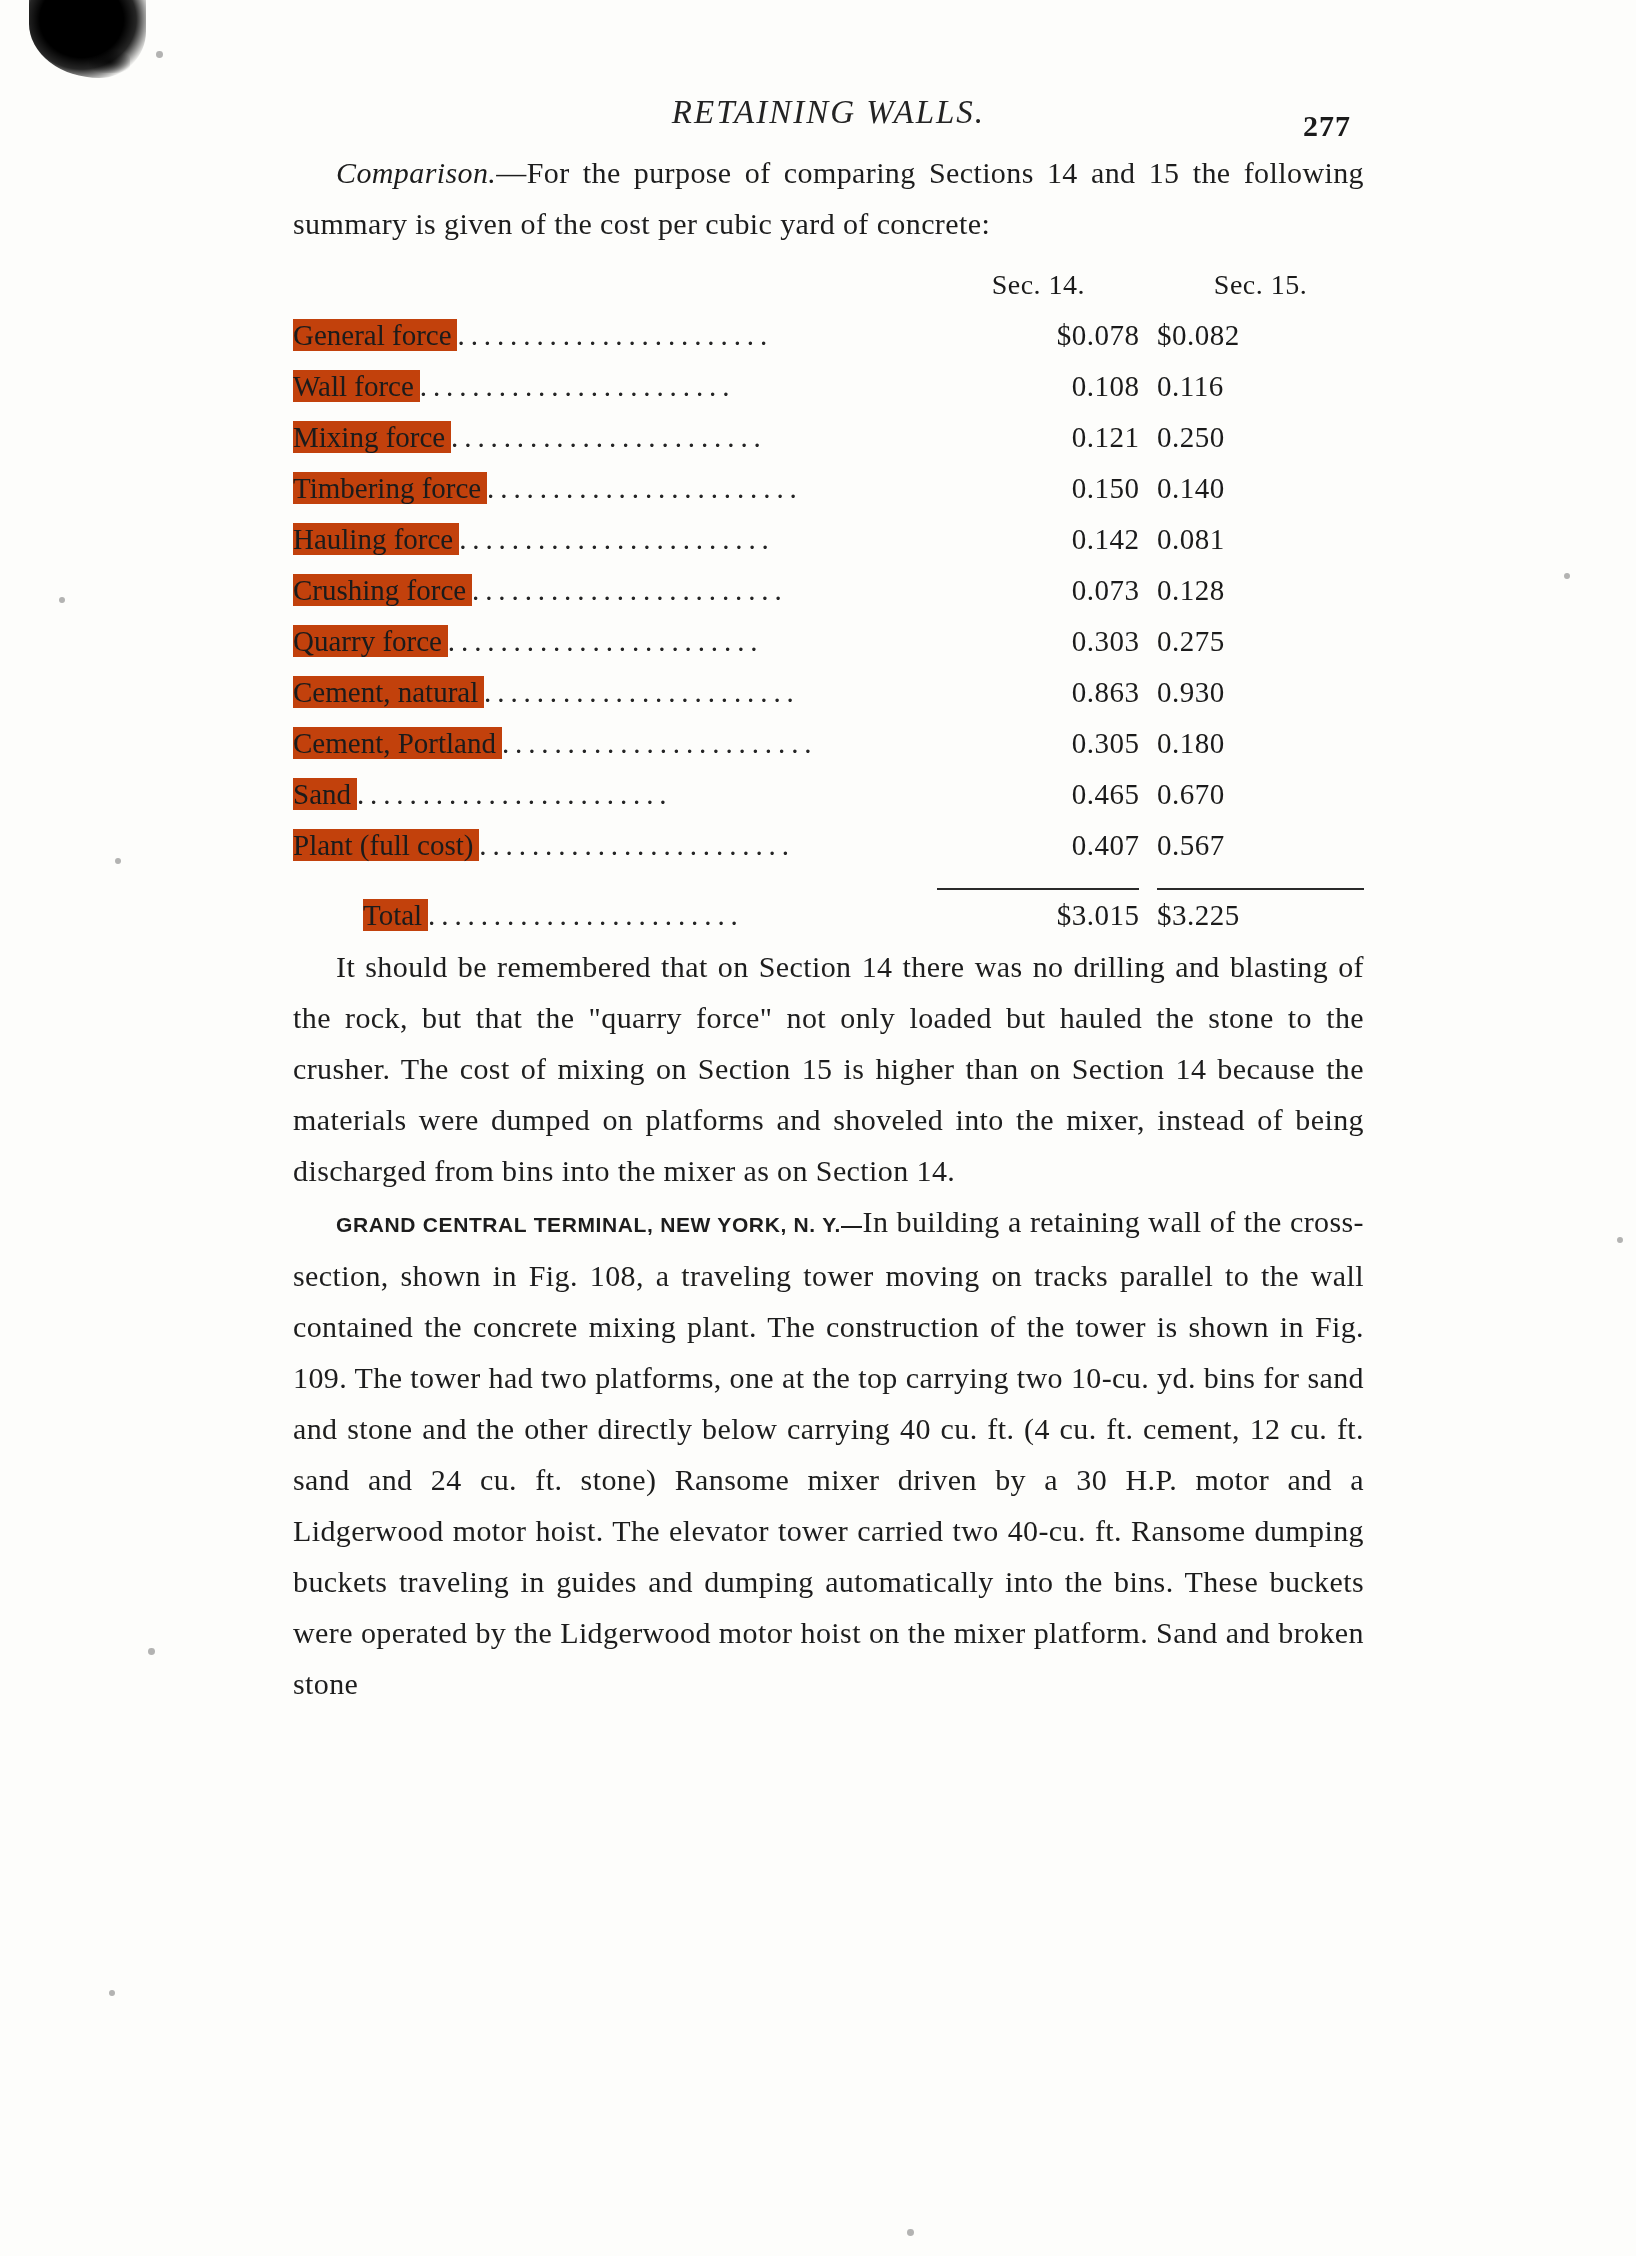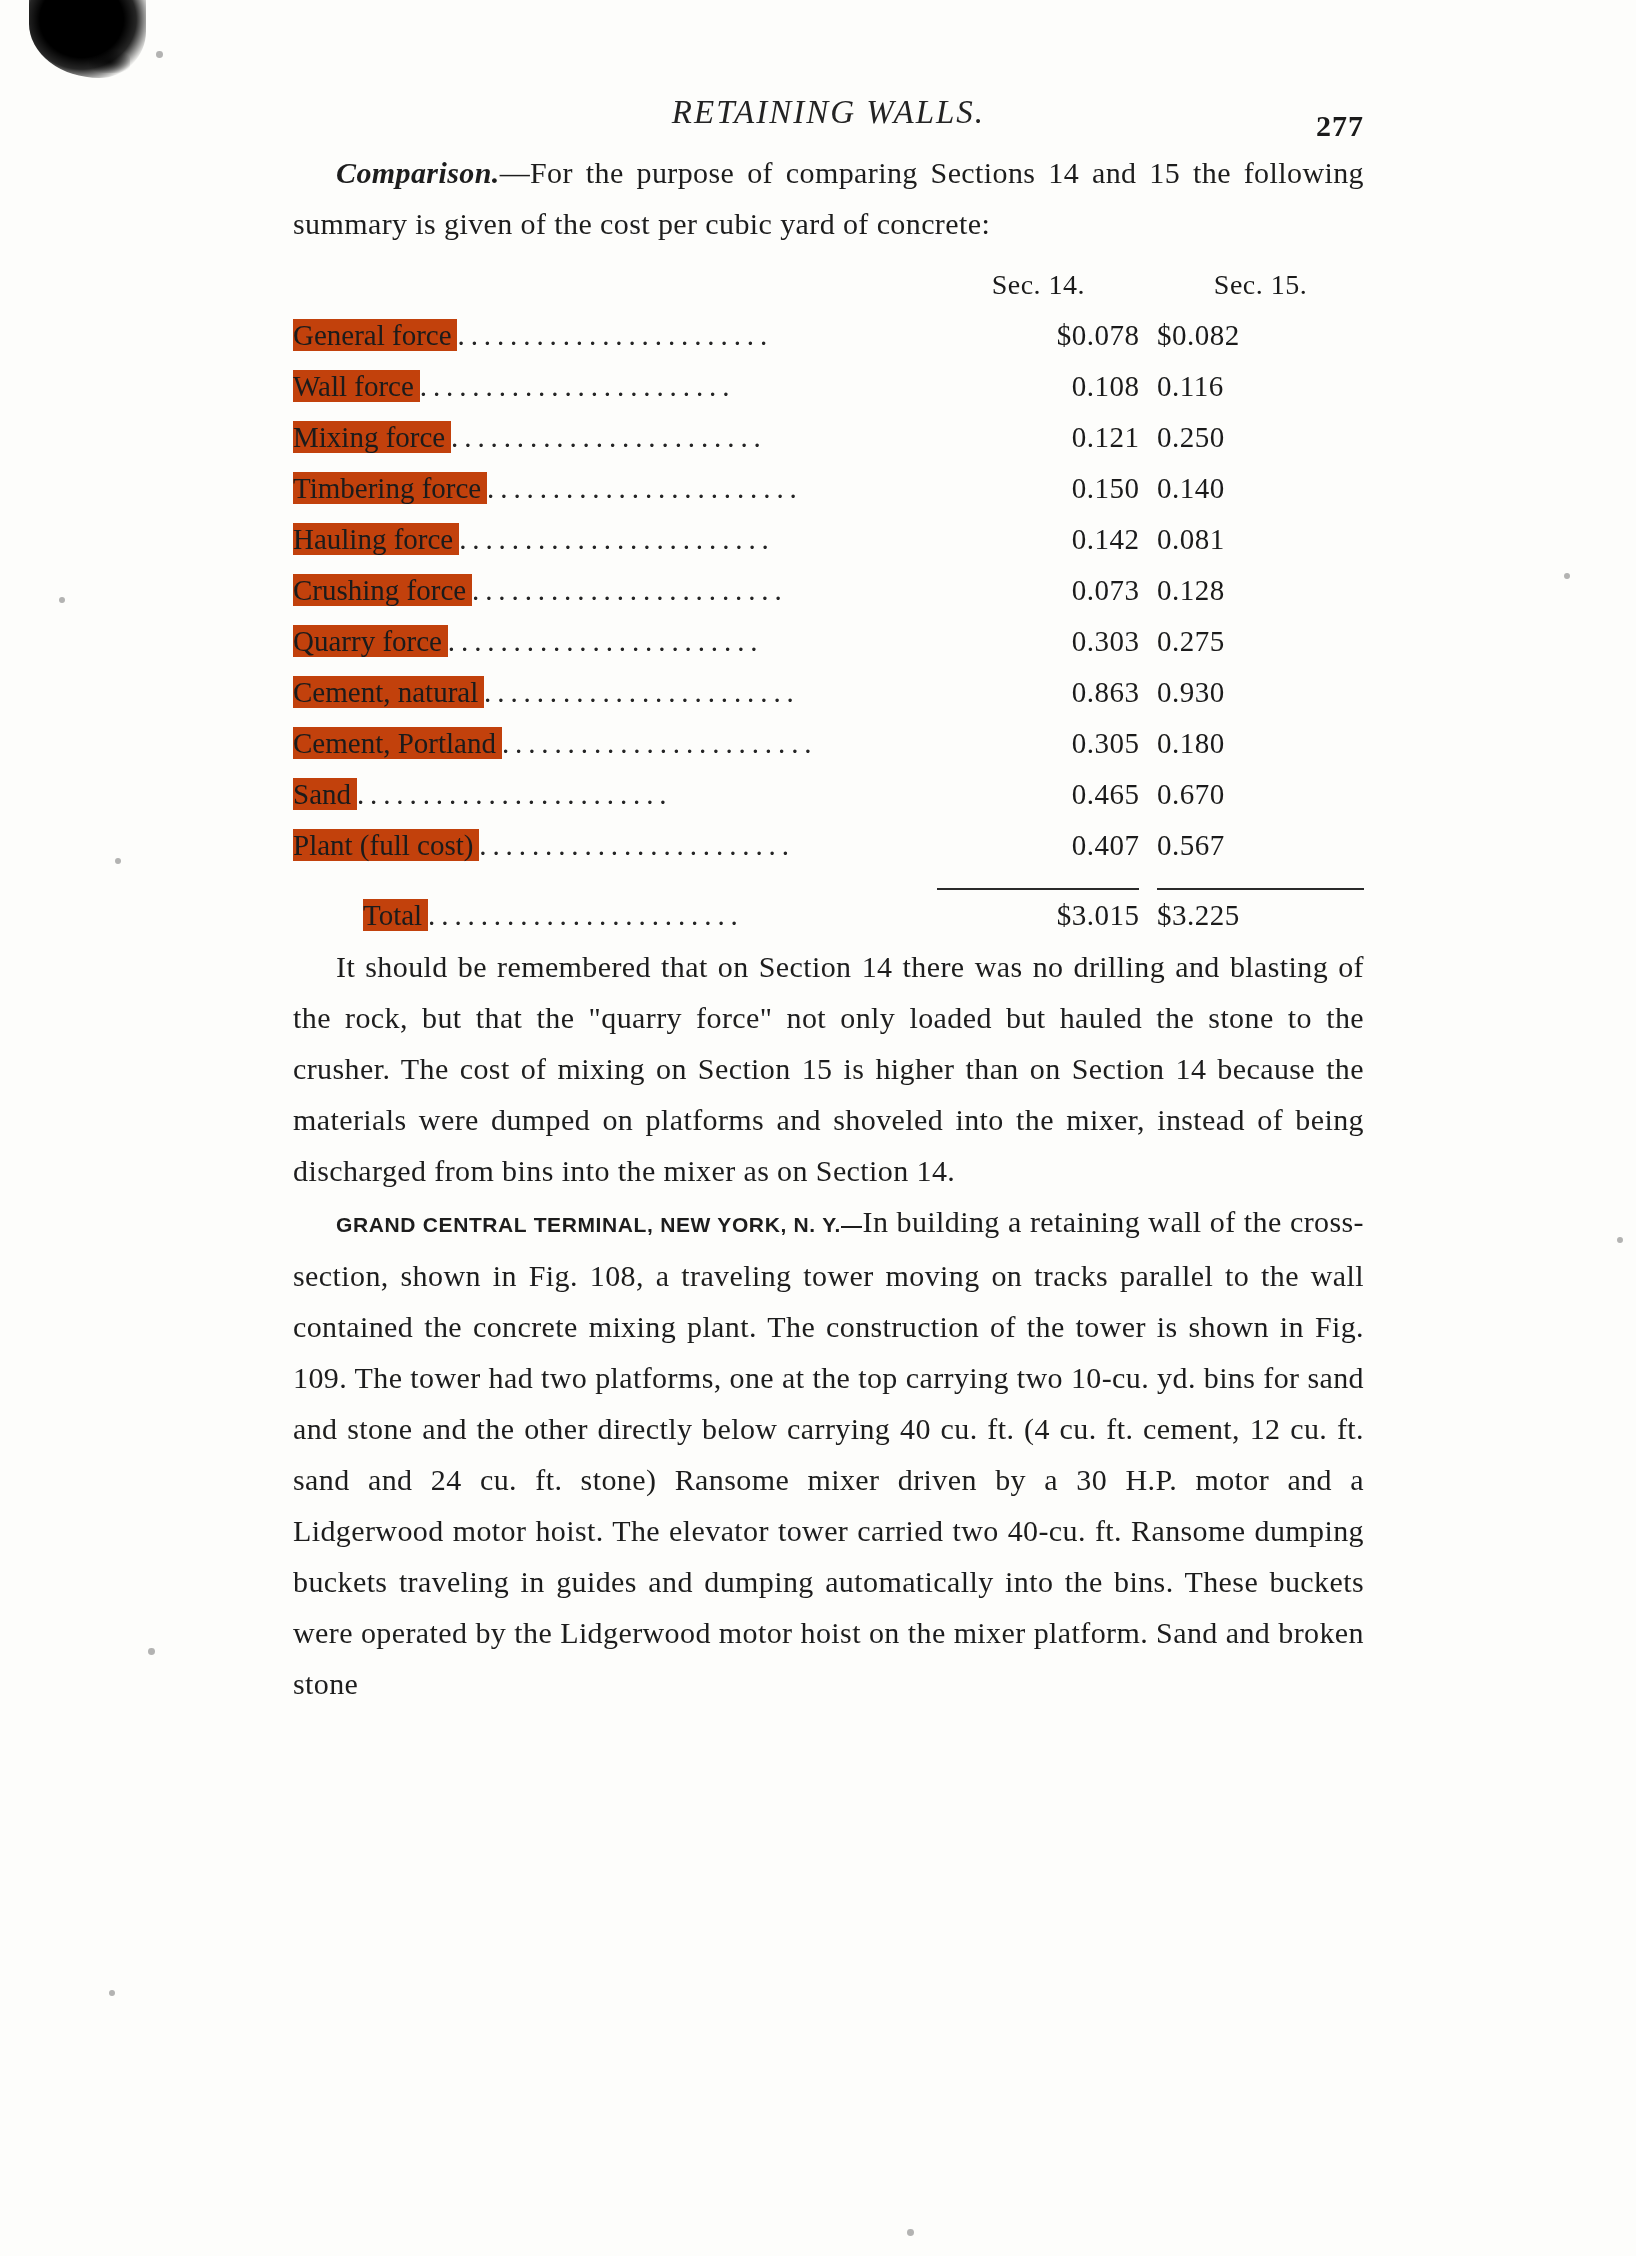--- a/index.html
+++ b/index.html
@@ -62,38 +62,38 @@
     height: 53px;
   }
   .running-head {
     font-style: italic;
     letter-spacing: 2px;
     font-size: 33px;
     color: #232323;
   }
   .folio {
     position: absolute;
-    right: 0;
+    right: 13px;
     bottom: 3.9px;
     font-weight: bold;
     font-size: 30px;
     letter-spacing: 1px;
   }
 
   p.body {
     font-size: 30px;
     line-height: 51px;
     margin: 0;
     text-align: justify;
     text-justify: inter-word;
     letter-spacing: 0.4px;
     color: #1d1d1d;
   }
   p.body.indent { text-indent: 43px; }
-  .ital { font-style: italic; font-weight: bold; }
+  .ital { font-style: italic; }
 
   .table-wrap {
     margin-top: 9.8px;
     width: 100%;
   }
   table.costs {
     width: 100%;
     border-collapse: collapse;
     font-size: 29px;
     line-height: 51px;

